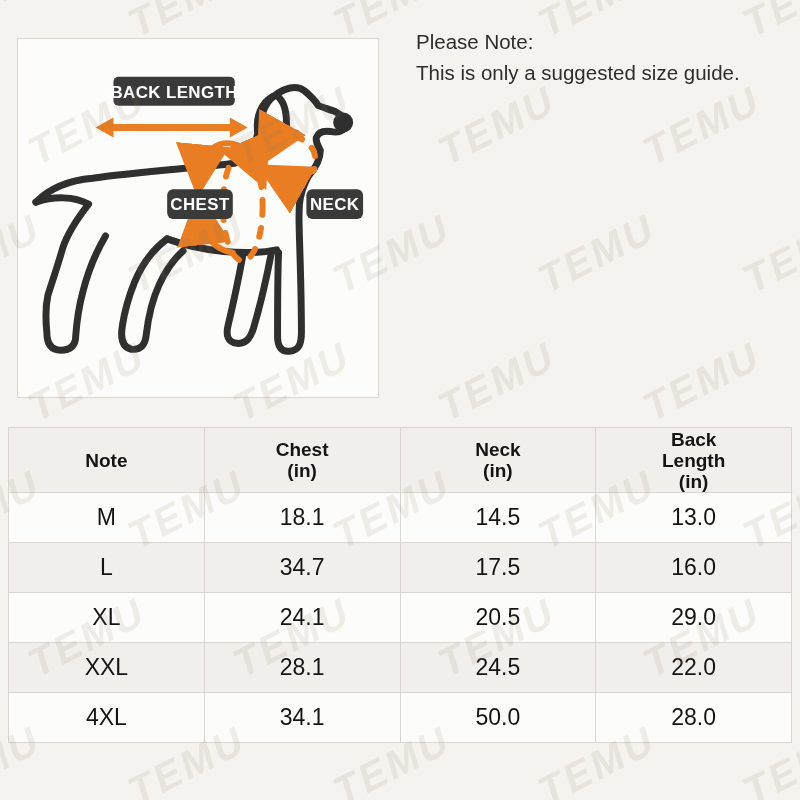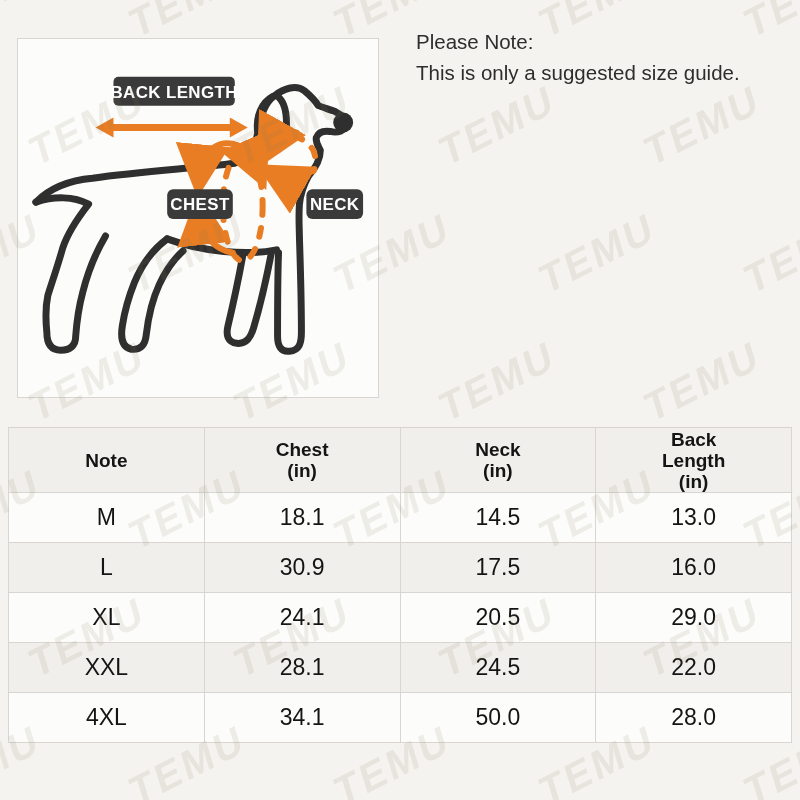--- a/index.html
+++ b/index.html
@@ -180,21 +180,21 @@
     </thead>
   <tbody id="table-body">
       <tr>
         <td>M</td>
         <td>18.1</td>
         <td>14.5</td>
         <td>13.0</td>
       </tr>
       <tr>
         <td>L</td>
-        <td>30.9</td>
+        <td>34.7</td>
         <td>17.5</td>
         <td>16.0</td>
       </tr>
       <tr>
         <td>XL</td>
         <td>24.1</td>
         <td>20.5</td>
         <td>29.0</td>
       </tr>
       <tr>

